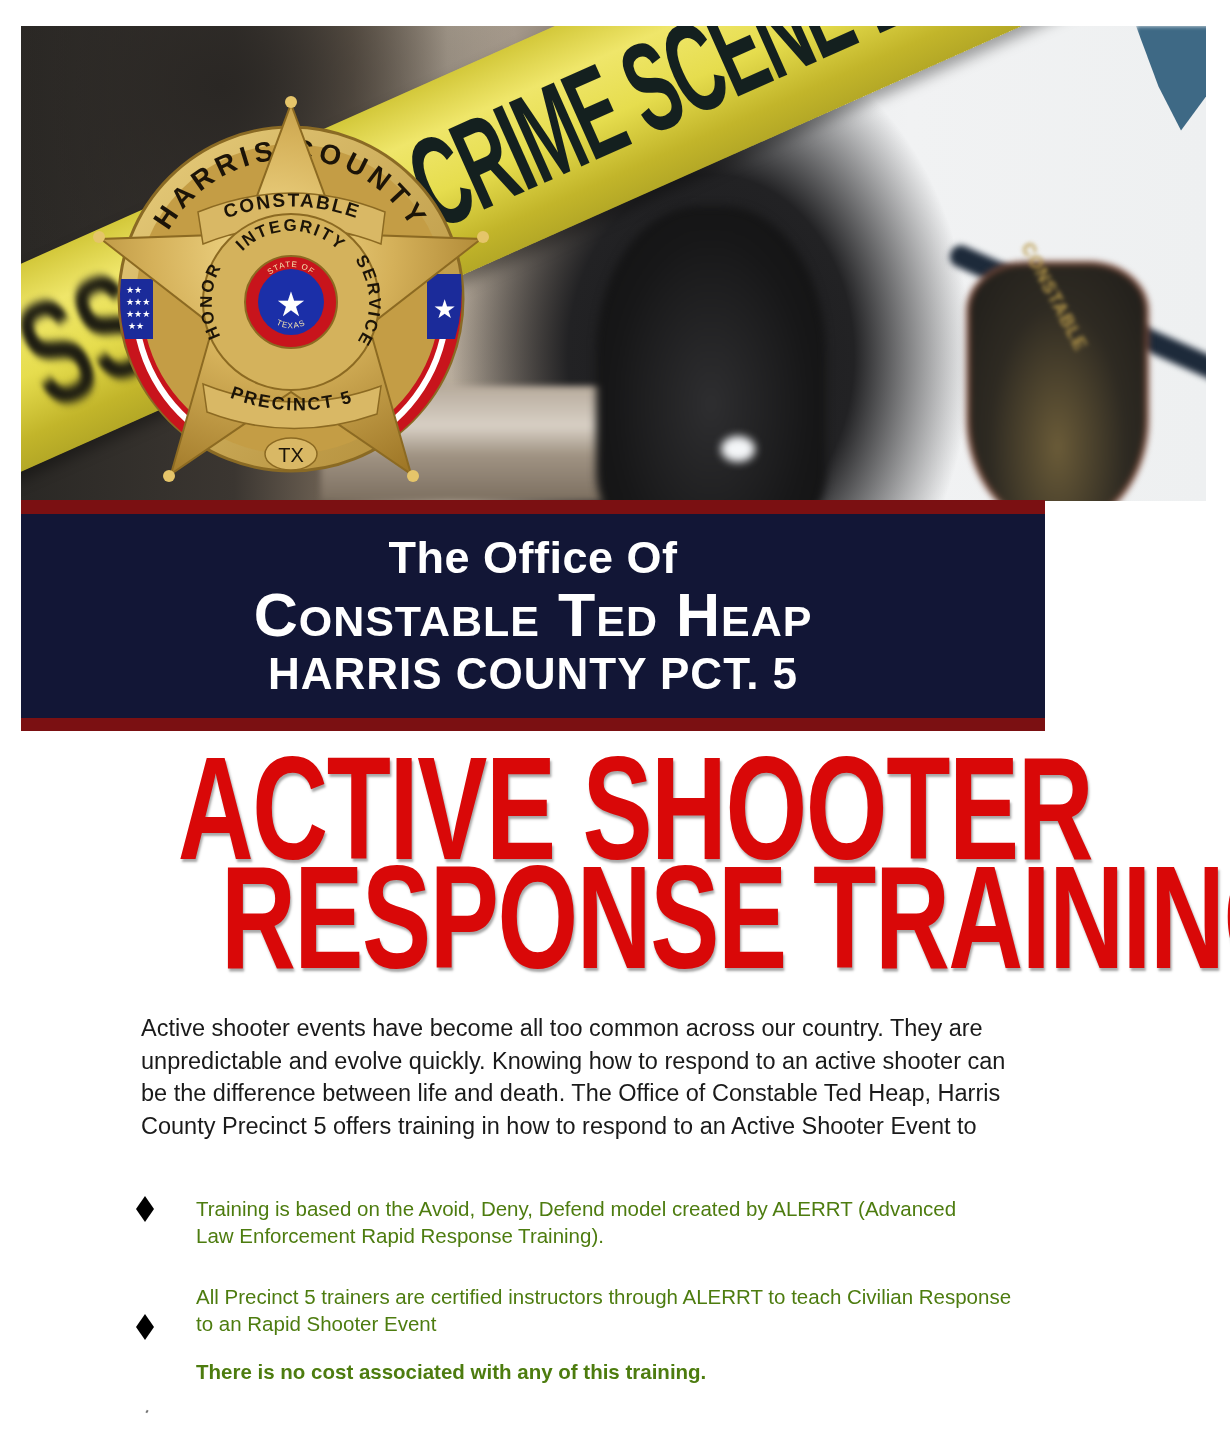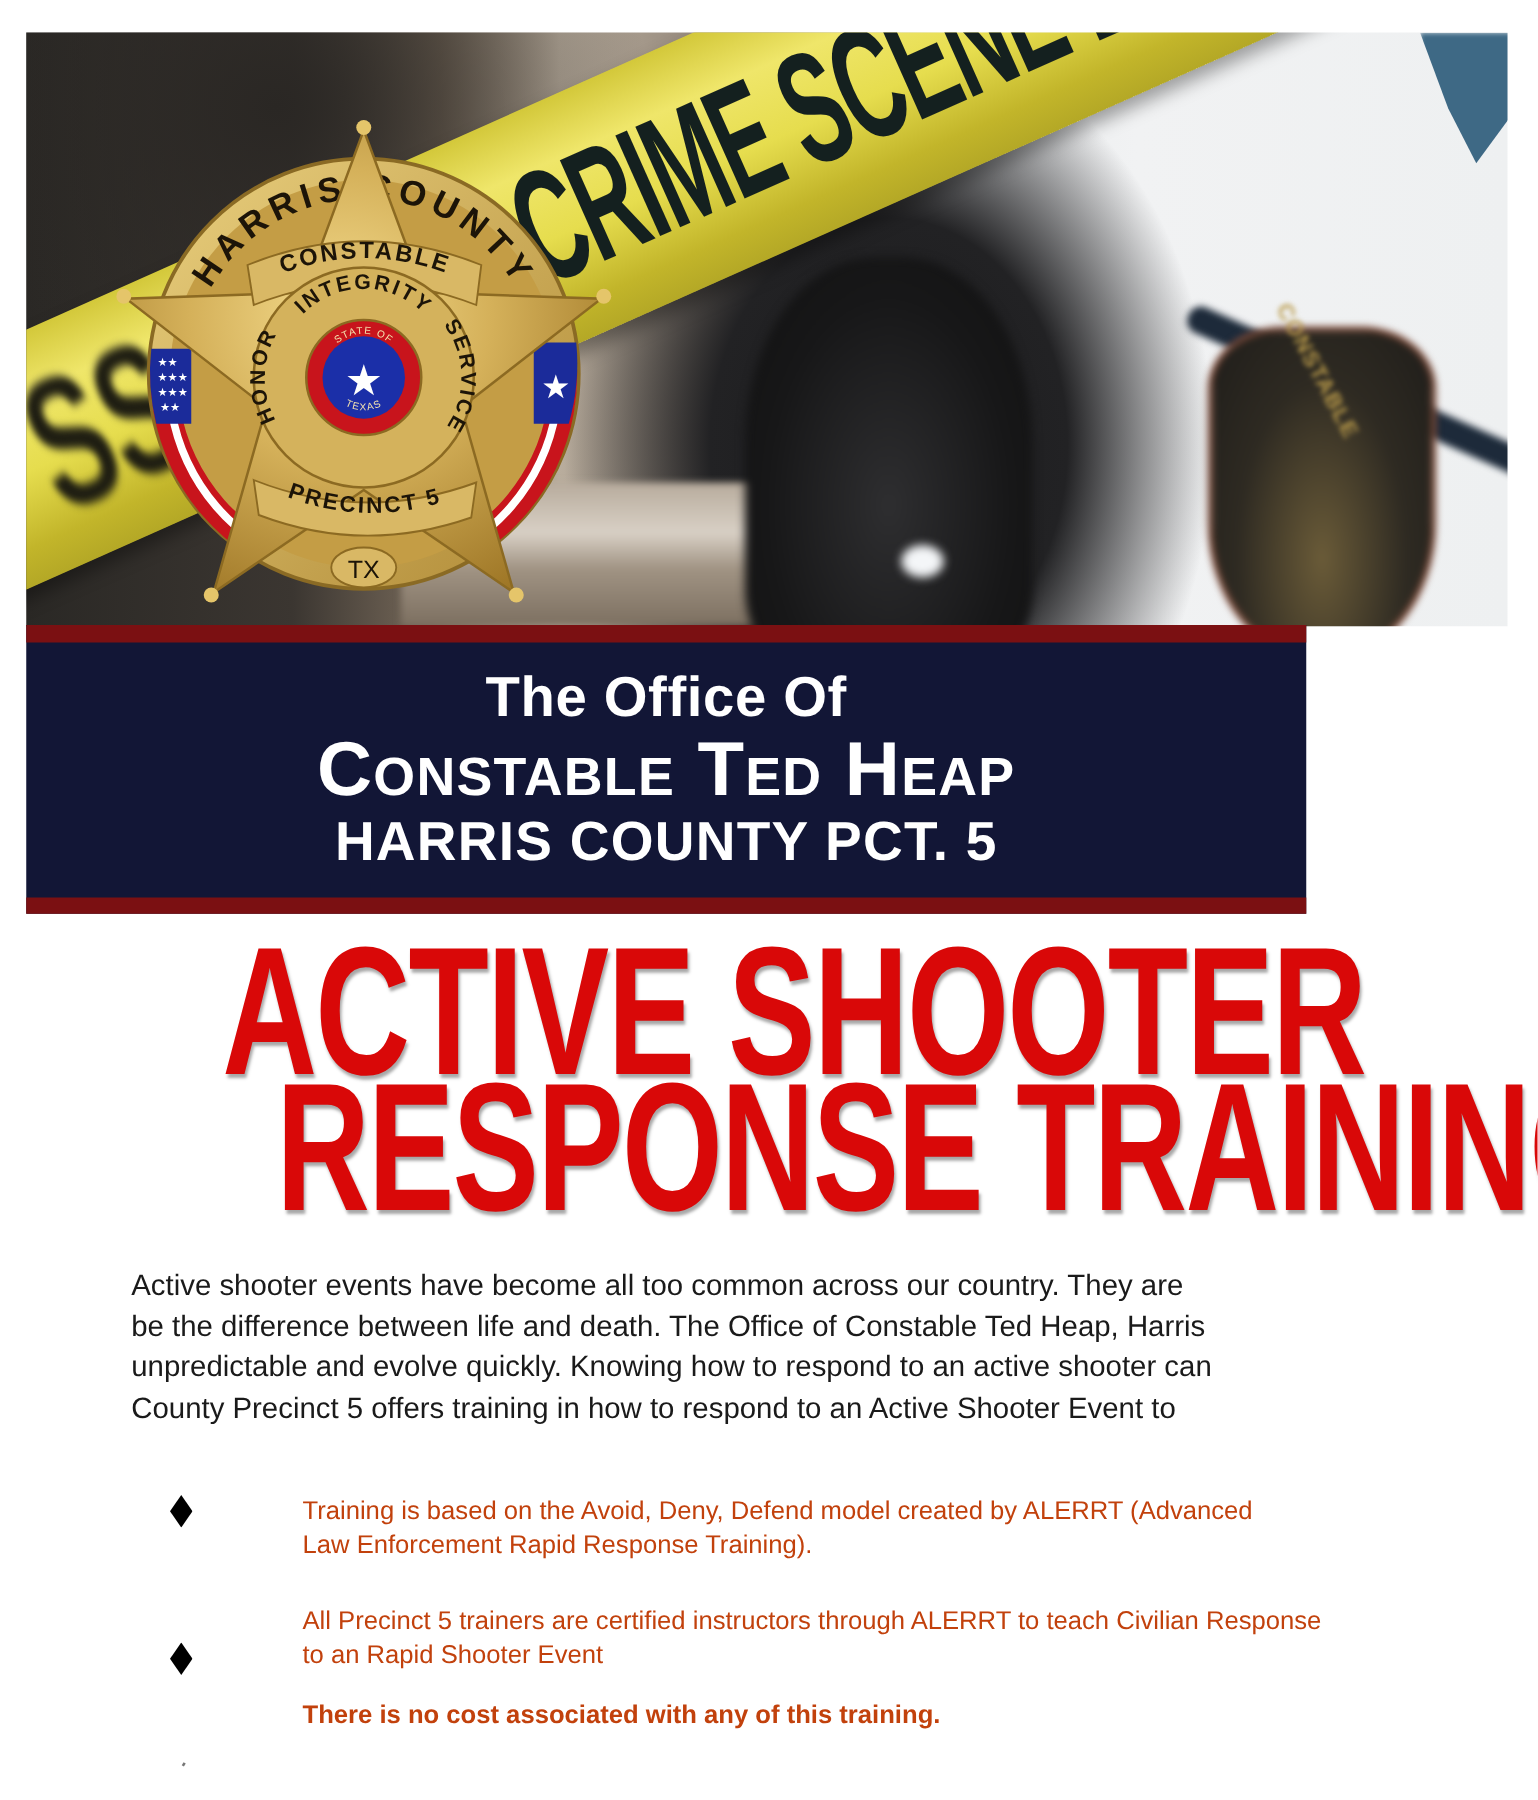--- a/index.html
+++ b/index.html
@@ -59,26 +59,26 @@
     text-shadow: 2px 3px 3px rgba(0,0,0,0.35); }
   .headline span { display: inline-block; transform-origin: center top; }
   .headline.l1 { top: 744px; font-size: 146px; line-height: 130px; }
   .headline.l1 span { transform: scaleX(0.72); letter-spacing: -2px; }
   .headline.l2 { top: 853px; font-size: 146px; line-height: 130px; }
   .headline.l2 span { transform: scaleX(0.71); letter-spacing: -2px; }
 
   
   .intro { position: absolute; left: 105px; top: 1012px; width: 1080px; font-family: "Liberation Sans", sans-serif;
     font-size: 23.5px; line-height: 32.5px; color: #1a1a1a; }
-  .intro span { display: block; white-space: nowrap; }
+  .intro span { display: block; white-space: nowrap; margin-left: 36px; }
 
   .bullets { position: absolute; left: 0; top: 0; width: 1230px; }
   .bullet-diamond { position: absolute; width: 18px; height: 26px; }
   .bullet-text { position: absolute; left: 196px; font-family: "Liberation Sans", sans-serif; font-size: 20.5px; line-height: 27px;
-    color: #c2410c; white-space: nowrap; margin-left: 46px; }
+    color: #4d7c0f; white-space: nowrap; }
   .stray-mark { position: absolute; left: 146px; top: 1410px; width: 2px; height: 3px; background: #777; transform: rotate(30deg); }
 </style>
 </head>
 <body>
 
 <div class="hero">
   <div class="floor"></div>
   <div class="tire"></div>
   <div class="glint"></div>
   <div class="blue-corner"></div>
@@ -187,22 +187,22 @@
 
 <div class="headline l1">
   <span>ACTIVE SHOOTER</span>
 </div>
 <div class="headline l2">
   <span>RESPONSE TRAINING</span>
 </div>
 
 <div class="intro">
   <span>Active shooter events have become all too common across our country.  They are</span>
+  <span>unpredictable and evolve quickly.  Knowing how to respond to an active shooter can</span>
   <span>be the difference between life and death.  The Office of Constable Ted Heap, Harris</span>
-  <span>unpredictable and evolve quickly.  Knowing how to respond to an active shooter can</span>
   <span>County Precinct 5 offers training in how to respond to an Active Shooter Event to</span>
 </div>
 
 <div class="bullets">
   <svg class="bullet-diamond" style="left:136px; top:1196px;" viewBox="0 0 18 26">
     <polygon points="9,0 18,13 9,26 0,13" fill="#000000"></polygon>
   </svg>
   <div class="bullet-text" style="top:1195px;">Training is based on the Avoid, Deny, Defend model created by ALERRT (Advanced</div>
   <div class="bullet-text" style="top:1222px;">Law Enforcement Rapid Response Training).</div>
 

